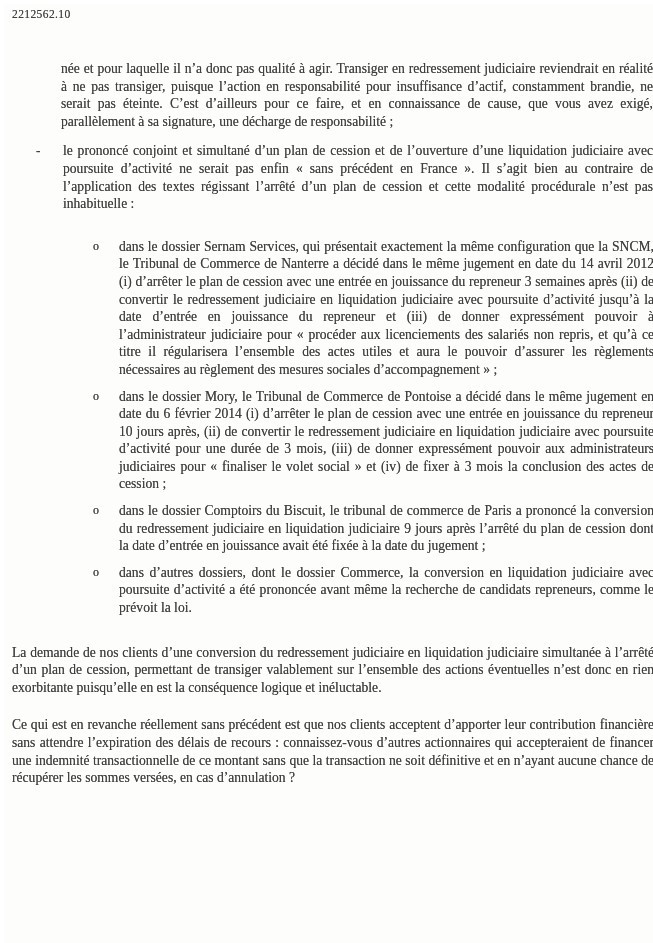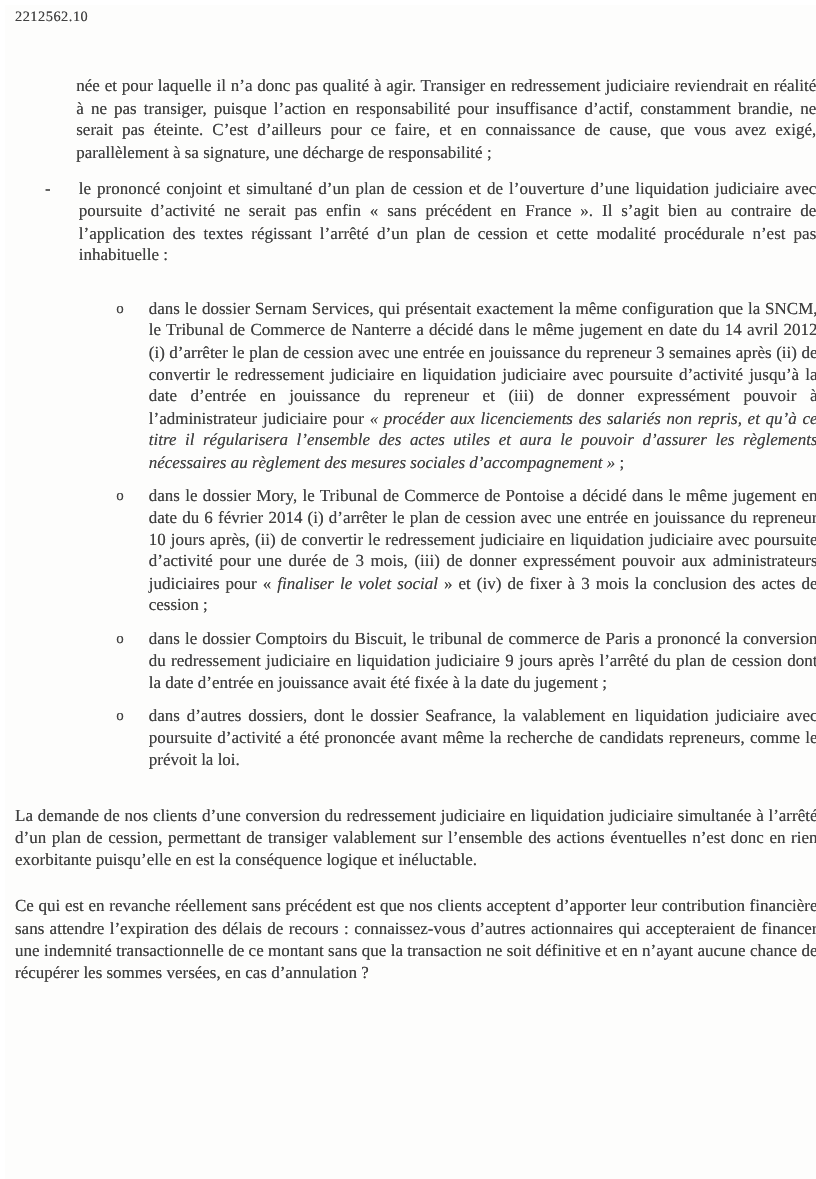--- a/index.html
+++ b/index.html
@@ -52,21 +52,21 @@
     margin: 9px 3px 0 89px;
   }
   .o-row.first { margin-top: 25px; }
   .o-marker {
     flex: none;
     width: 26px;
     font-size: 12px;
     text-align: left;
   }
   .o-text { flex: 1; }
-  .it { font-style: italic; }
+  .it { }
   .para-full {
     margin: 27px 3px 0 8px;
     font-family: Liberation Serif, serif;
   }
   .para-full.second {
     margin-top: 20px;
   }
 </style>
 </head>
 <body>
@@ -94,21 +94,21 @@
       <p class="o-text"><span>dans le dossier Mory, le Tribunal de Commerce de Pontoise a décidé dans le même jugement en date du 6 février 2014 (i) d’arrêter le plan de cession avec une entrée en jouissance du repreneur 10 jours après, (ii) de convertir le redressement judiciaire en liquidation judiciaire avec poursuite d’activité pour une durée de 3 mois, (iii) de donner expressément pouvoir aux administrateurs judiciaires pour « </span><span class="it">finaliser le volet social</span><span> » et (iv) de fixer à 3 mois la conclusion des actes de cession ;</span></p>
     </div>
 
     <div class="o-row">
       <span class="o-marker">o</span>
       <p class="o-text">dans le dossier Comptoirs du Biscuit, le tribunal de commerce de Paris a prononcé la conversion du redressement judiciaire en liquidation judiciaire 9 jours après l’arrêté du plan de cession dont la date d’entrée en jouissance avait été fixée à la date du jugement ;</p>
     </div>
 
     <div class="o-row">
       <span class="o-marker">o</span>
-      <p class="o-text">dans d’autres dossiers, dont le dossier Seafrance, la valablement en liquidation judiciaire avec poursuite d’activité a été prononcée avant même la recherche de candidats repreneurs, comme le prévoit la loi.</p>
+      <p class="o-text">dans d’autres dossiers, dont le dossier Commerce, la conversion en liquidation judiciaire avec poursuite d’activité a été prononcée avant même la recherche de candidats repreneurs, comme le prévoit la loi.</p>
     </div>
 
     <p class="para-full">La demande de nos clients d’une conversion du redressement judiciaire en liquidation judiciaire simultanée à l’arrêté d’un plan de cession, permettant de transiger valablement sur l’ensemble des actions éventuelles n’est donc en rien exorbitante puisqu’elle en est la conséquence logique et inéluctable.</p>
 
     <p class="para-full second">Ce qui est en revanche réellement sans précédent est que nos clients acceptent d’apporter leur contribution financière sans attendre l’expiration des délais de recours : connaissez-vous d’autres actionnaires qui accepteraient de financer une indemnité transactionnelle de ce montant sans que la transaction ne soit définitive et en n’ayant aucune chance de récupérer les sommes versées, en cas d’annulation ?</p>
 
   </div>
 </div>
 
 </body></html>

